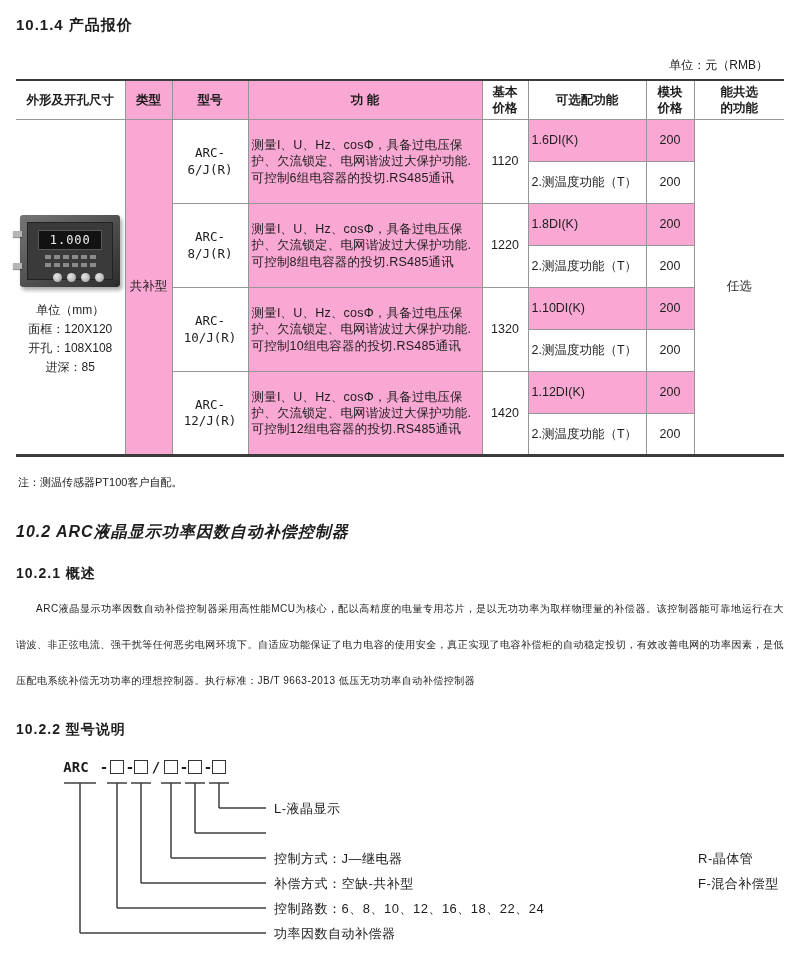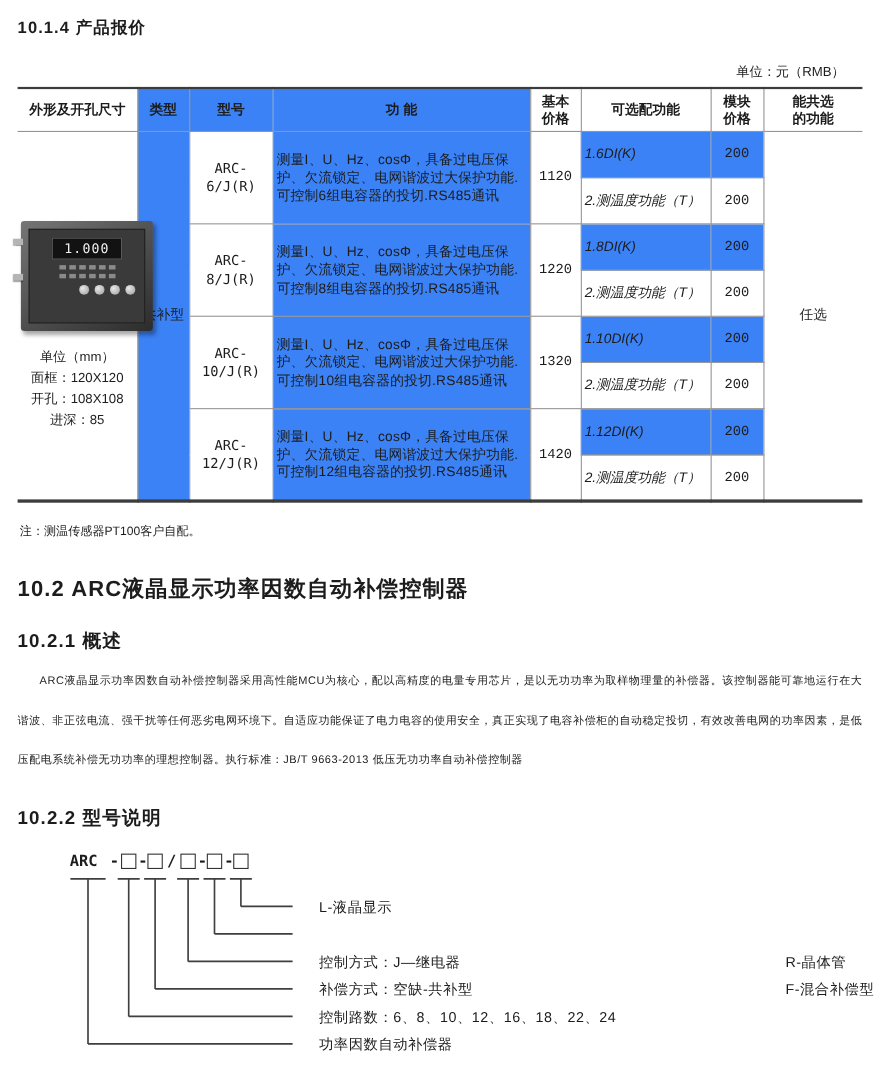--- a/index.html
+++ b/index.html
@@ -9,61 +9,61 @@
 
   .sec1-title{font-size:15px;font-weight:bold;margin:16px 0 0 0;letter-spacing:1px;}
   .unit-note{text-align:right;font-size:12px;margin:22px 16px 5px 0;}
 
   table.pricing{width:768px;border-collapse:collapse;table-layout:fixed;
     border-top:2px solid #3c3c3c;border-bottom:3px solid #3c3c3c;}
   table.pricing th,table.pricing td{border:1px solid #969696;vertical-align:middle;
     padding:2px 3px;font-size:12.5px;line-height:1.3;}
   table.pricing th{font-weight:bold;white-space:pre-line;text-align:center;height:34px;}
   tr.sub{height:42px;}
-  .shaded{background:#3b82f6;}
+  .shaded{background:#f9a8d4;}
   .c{text-align:center;font-family:Liberation Mono, monospace;}
   .no-left{border-left:none !important;}
   .no-right{border-right:none !important;}
   .fn-cell{text-align:left;padding:3px 7px;line-height:1.38;letter-spacing:.2px;}
-  .opt-name{text-align:left;padding-left:10px;font-style:italic;}
+  .opt-name{text-align:left;padding-left:10px;}
   .model-cell{font-family:"DejaVu Sans Mono","Liberation Mono",monospace;font-size:11.5px;}
-  .price-cell{font-family:Liberation Mono, monospace;font-size:12px;}
+  .price-cell{font-family:Liberation Sans, sans-serif;font-size:12px;}
   .product-cell{vertical-align:top;padding:12px 6px 6px 8px;}
 
   
-  .meter{width:100px;height:100px;margin:18px auto 14px auto;position:relative;
+  .meter{width:100px;height:72px;margin:18px auto 14px auto;position:relative;
     background:linear-gradient(145deg,#767676,#2c2c2c);border-radius:3px;
-    box-shadow:2px 3px 4px rgba(0,0,0,.35);padding-left:20px;}
+    box-shadow:2px 3px 4px rgba(0,0,0,.35);}
   .meter .tab{position:absolute;left:-7px;width:9px;height:6px;background:#b5b5b5;
     box-shadow:0 1px 1px rgba(0,0,0,.4);}
   .meter .tab.t1{top:16px;} .meter .tab.t2{top:48px;}
   .meter .face{position:absolute;inset:7px;background:#3a3a3a;border:1px solid #222;}
   .meter .lcd{width:62px;height:18px;margin:7px auto 5px auto;background:#121212;
     border:1px solid #5a5a5a;color:#f2f2f2;text-align:center;
     font-family:"DejaVu Sans Mono",monospace;font-size:12px;line-height:18px;letter-spacing:1px;}
   .meter .dotrow{display:flex;justify-content:center;gap:3px;margin-top:4px;}
   .meter .dotrow i{display:block;width:6px;height:4px;background:#8a8a8a;}
   .meter .keys{display:flex;justify-content:flex-end;gap:5px;padding:6px 8px 0 0;}
   .meter .keys i{display:block;width:9px;height:9px;border-radius:50%;
     background:radial-gradient(circle at 35% 35%,#e8e8e8,#9a9a9a);}
   .dims{font-size:12px;line-height:19px;text-align:center;}
 
   .footnote{font-size:11px;margin:18px 0 0 2px;}
-  .sec2-title{font-size:20px;font-weight:bold;margin:32px 0 0 0;letter-spacing:1px;}
-  .sub-title{font-size:17px;font-weight:bold;margin:22px 0 0 0;letter-spacing:1px;}
+  .sec2-title{font-size:16px;font-weight:bold;margin:32px 0 0 0;letter-spacing:1px;font-style:italic;}
+  .sub-title{font-size:14px;font-weight:bold;margin:22px 0 0 0;letter-spacing:1px;}
   .overview{font-size:10px;line-height:36px;text-align:justify;text-indent:2em;
     margin:8px 0 0 0;letter-spacing:.5px;}
 
   
   .diagram{position:relative;width:768px;height:208px;margin-top:14px;}
   .diagram svg{position:absolute;left:0;top:0;}
   .ms-item{position:absolute;top:4px;height:20px;line-height:20px;text-align:center;
     font-family:"DejaVu Sans Mono","Liberation Mono",monospace;font-size:14px;font-weight:bold;}
   .ms-box{position:absolute;top:7px;width:12px;height:12px;border:1.5px solid #333;background:#fff;}
-  .dg-label{position:absolute;left:274px;height:25px;line-height:25px;font-size:13px;
+  .dg-label{position:absolute;left:258px;height:25px;line-height:25px;font-size:13px;
     letter-spacing:.5px;white-space:nowrap;}
   .dg-label .l2{position:absolute;left:424px;top:0;}
 </style>
 </head>
 <body>
 
 <div class="page">
 
   <div class="sec1-title">10.1.4  产品报价</div>
   <div class="unit-note">单位：元（RMB）</div>

